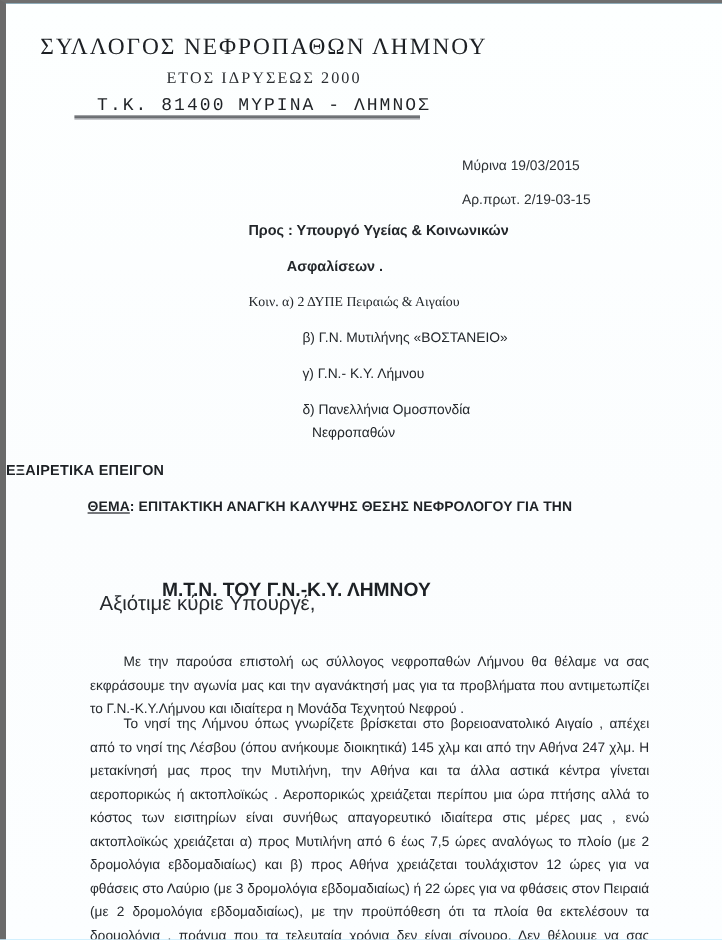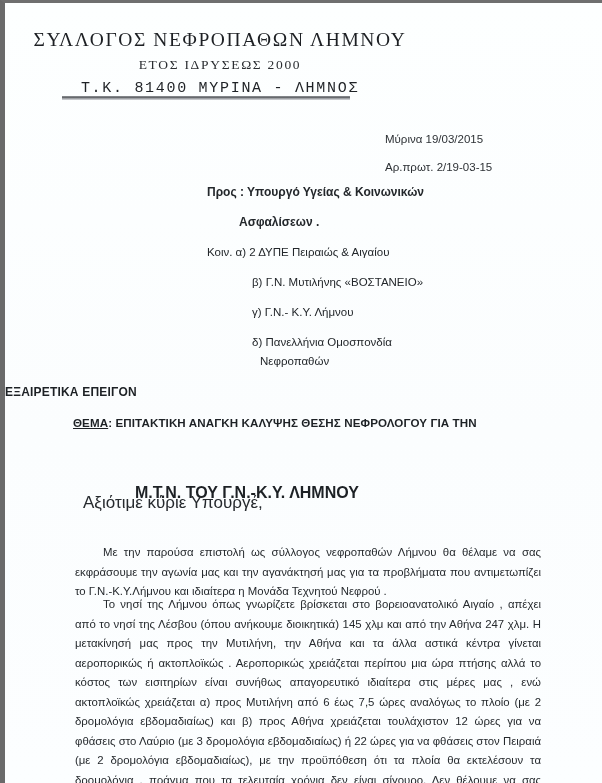--- a/index.html
+++ b/index.html
@@ -94,20 +94,21 @@
     font-weight: bold;
     font-size: 12px;
     line-height: 30px;
     padding-left: 32px;
     white-space: nowrap;
   }
   .rcp-cc {
     line-height: 30px;
     white-space: nowrap;
     padding-left: 0px;
+    font-family: Liberation Serif, serif;
   }
   .rcp-item {
     line-height: 30px;
     white-space: nowrap;
     padding-left: 45px;
   }
   .rcp-item-wrap {
     line-height: 19px;
     padding-left: 45px;
     margin-top: 6px;

